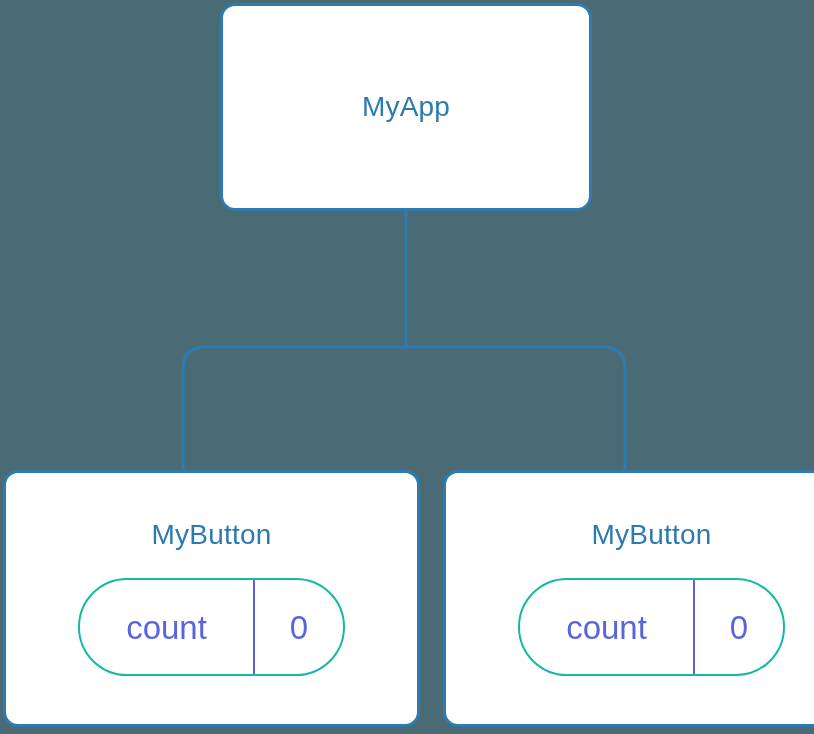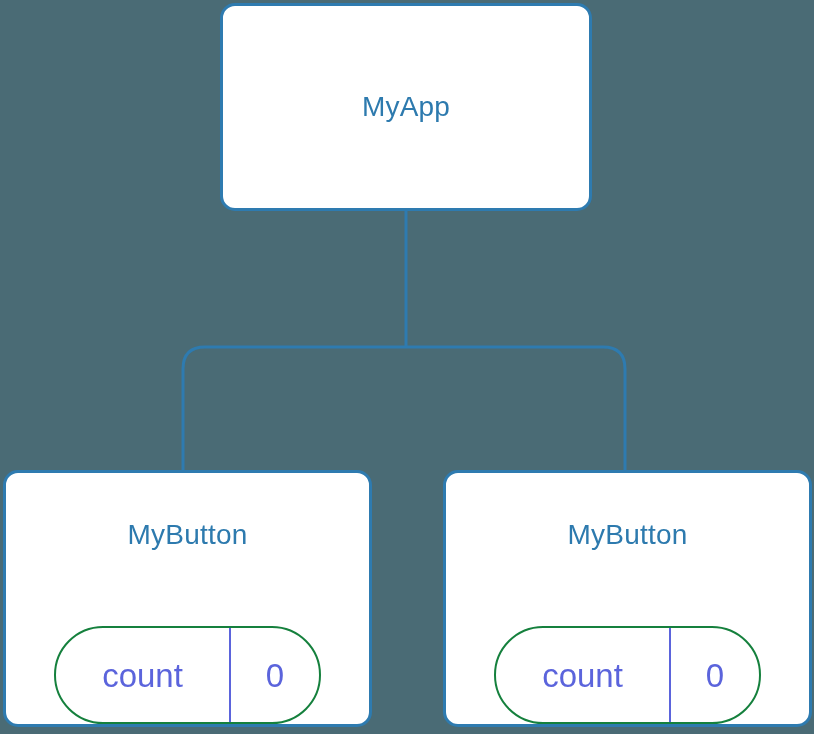--- a/index.html
+++ b/index.html
@@ -60,37 +60,37 @@
     left: 220px;
     top: 3px;
     width: 372px;
     height: 208px;
     justify-content: center;
   }
 
   
   .node-child {
     top: 470px;
-    width: 369px;
+    width: 417px;
     height: 257px;
-    justify-content: space-between;
+    justify-content: flex-start;
   }
   .node-child .node-title {
     margin-top: 48px;
   }
   #node-child-0 { left: 3px; }
   #node-child-1 { left: 443px; }
 
   
   .state-pill {
     margin-top: 29px;
     box-sizing: border-box;
     width: 267px;
     height: 98px;
-    border: 2px solid #15803d;
+    border: 2px solid #14b8a6;
     border-radius: 49px;
     display: flex;
     align-items: stretch;
     background: #ffffff;
     overflow: hidden;
   }
   .state-key,
   .state-val {
     display: flex;
     align-items: center;

